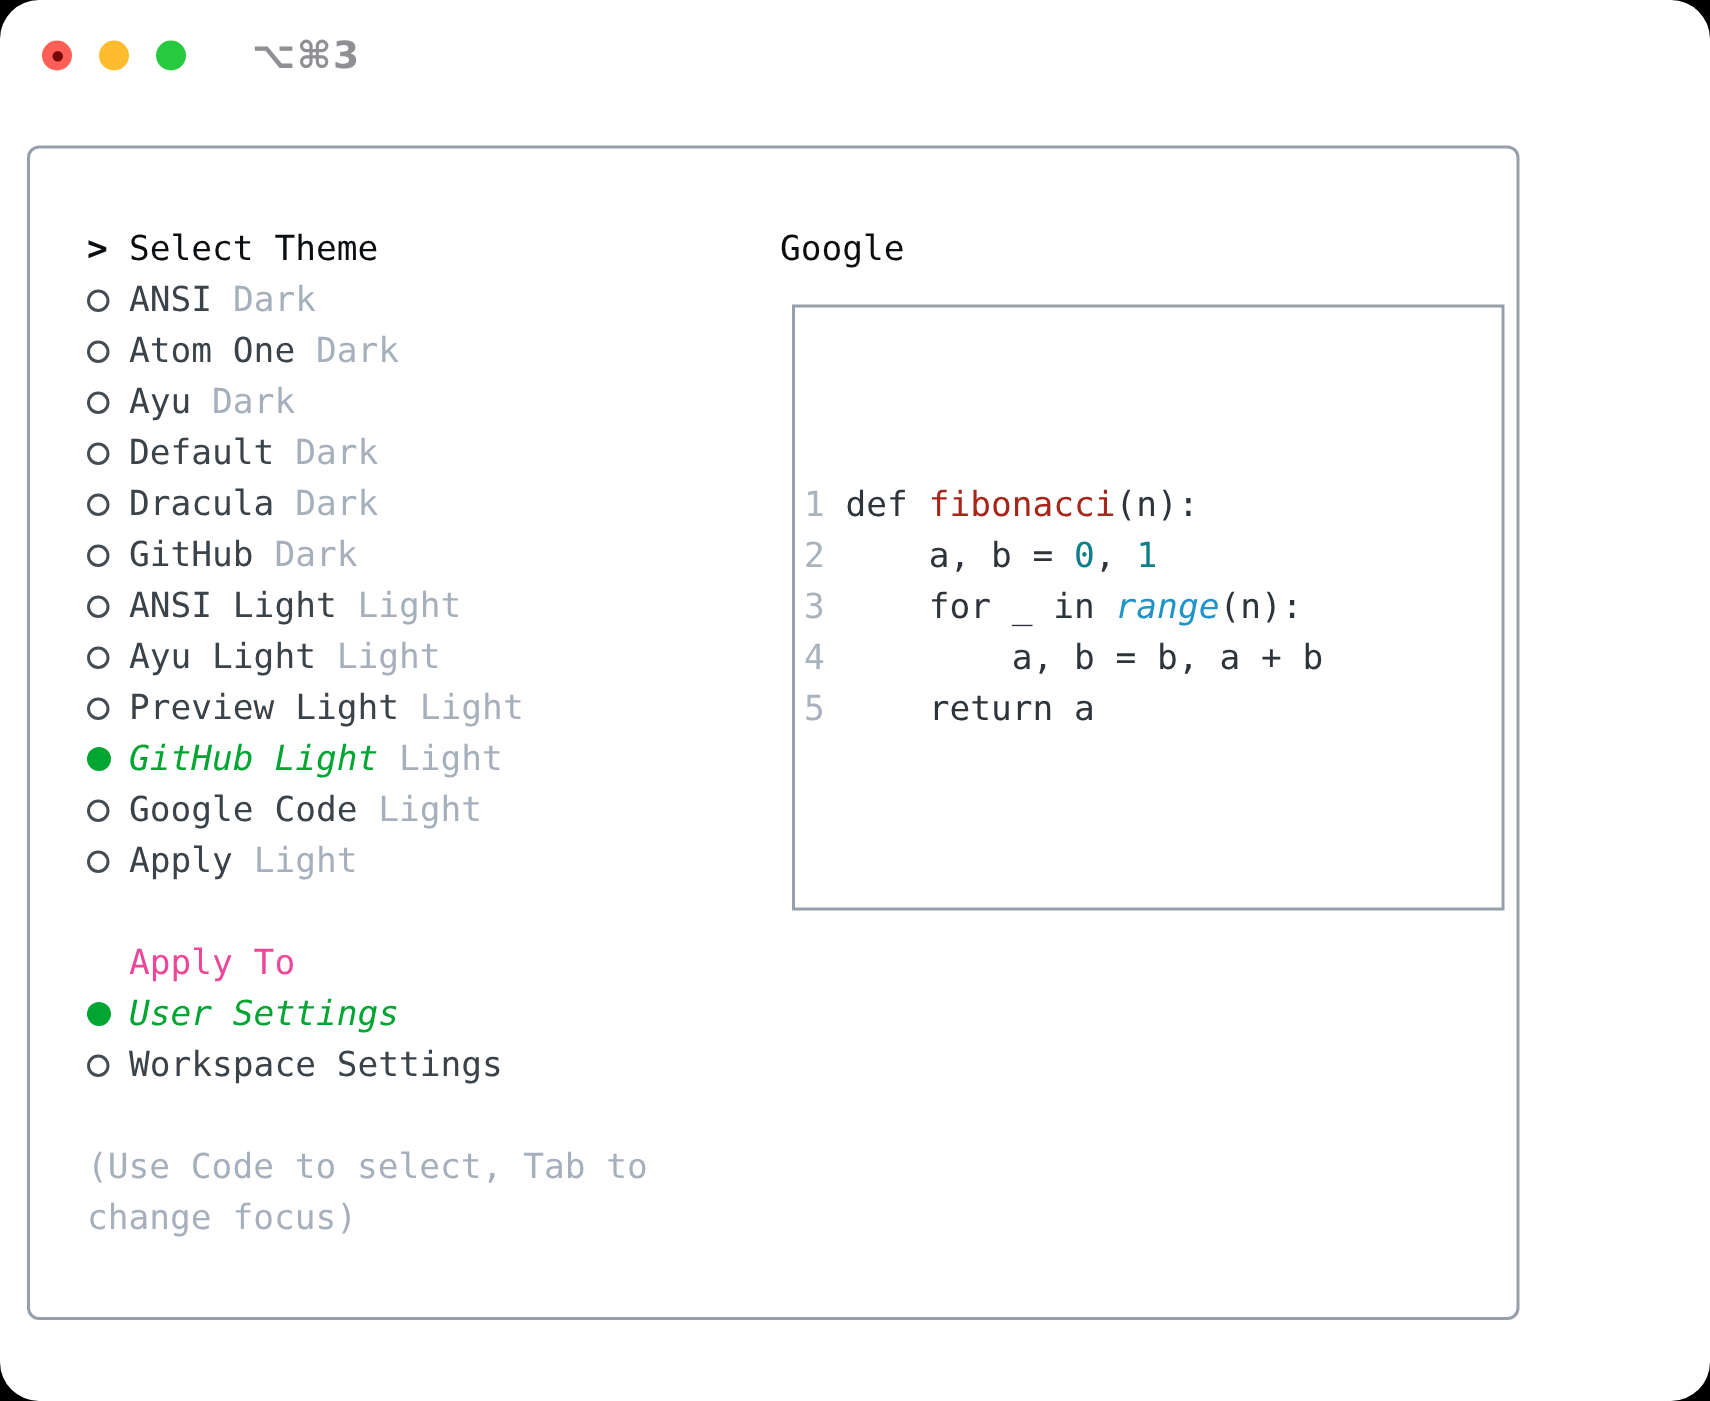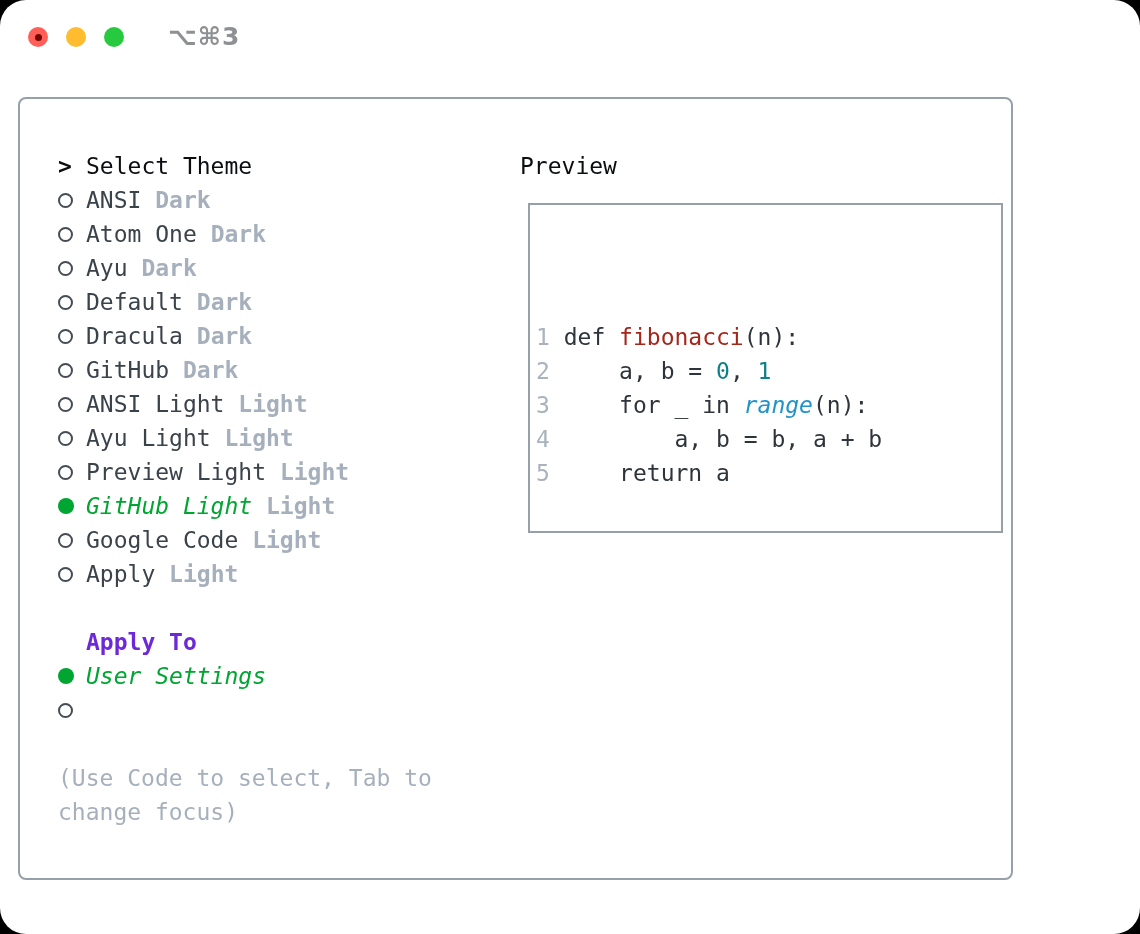--- a/index.html
+++ b/index.html
@@ -31,39 +31,39 @@
     box-sizing:border-box; border:2px solid var(--panel-border,#96a0aa); border-radius:8px;
     display:flex; padding:50px 0 0 38px; font-size:23px;
   }
   .left-col  { width:440px; flex:none; }
   .right-col { flex:1; }
 
   .row { display:flex; align-items:center; height:34px; white-space:pre; }
   .prefix { width:28px; flex:none; display:flex; align-items:center; }
   .cursor { font-weight:bold; color:var(--heading-black,#0b0e11); }
   .h { font-weight:normal; color:var(--heading-black,#0b0e11); }
-  .subh { color:#6d28d9;font-weight:bold; }
+  .subh { color:#ec4899; }
 
   .radio { width:15px; height:15px; box-sizing:border-box;
            border:2.5px solid #454c54; border-radius:50%; }
   .radio.sel { border:none; width:16px; height:16px; background:var(--accent-green,#00a532); }
 
   .t-name { color:var(--text-dark,#3a424a); }
   .row.sel .t-name, .row.sel .t-label { color:var(--accent-green,#00a532);font-style:italic; }
   .t-label { color:var(--text-dark,#3a424a); }
-  .t-variant { color:var(--muted-gray,#a6b0bc);font-weight:bold; }
+  .t-variant { color:var(--muted-gray,#a6b0bc); }
 
   .apply-block { margin-top:34px; }
   .help { margin-top:34px; width:424px; line-height:34px;
           color:var(--muted-gray,#a6b0bc); white-space:pre-wrap; }
 
   
   .preview-title-row { height:34px; line-height:34px; padding-left:22px; }
   .preview-box {
-    margin-top:20px; margin-left:30px; width:475px; height:330px; box-sizing:border-box;
+    margin-top:20px; margin-left:30px; width:475px; height:404px; box-sizing:border-box;
     border:2px solid var(--panel-border,#96a0aa);
     padding:47px 0 0 6px; line-height:34px; white-space:pre; overflow:hidden;
   }
   .pline { height:34px; }
   .blank-line { height:34px; }
   .lnum { color:var(--line-number-gray,#a9b3bd); }
   .tok-plain   { color:var(--code-dark,#2e343b); }
   .tok-func    { color:var(--func-red,#a6261a); }
   .tok-number  { color:var(--number-teal,#0e7f89); }
   .tok-builtin { color:var(--builtin-blue,#2093c8);font-style:italic; }
@@ -103,30 +103,30 @@
           <div class="row"><span class="prefix"><span class="radio"></span></span><span class="t-name">Apply </span><span class="t-variant">Light</span></div>
         </div>
 
       <div class="apply-block">
         <div class="row">
           <span class="prefix"></span>
           <span class="subh">Apply To</span>
         </div>
         <div id="apply-options">
             <div class="row sel"><span class="prefix"><span class="radio sel"></span></span><span class="t-label">User Settings</span></div>
-            <div class="row"><span class="prefix"><span class="radio"></span></span></div>
+            <div class="row"><span class="prefix"><span class="radio"></span></span><span class="t-label">Workspace Settings</span></div>
           </div>
       </div>
 
       <div class="help">(Use Code to select, Tab to change focus)</div>
     </div>
 
     <div class="right-col">
       <div class="preview-title-row">
-        <span class="h">Preview</span>
+        <span class="h">Google</span>
       </div>
       <div class="preview-box">
         <div id="code-lines"><div class="pline"><span class="lnum">1 </span><span class="tok-plain">def </span><span class="tok-func">fibonacci</span><span class="tok-plain">(n):</span></div><div class="pline"><span class="lnum">2 </span><span class="tok-plain">    a, b = </span><span class="tok-number">0</span><span class="tok-plain">, </span><span class="tok-number">1</span></div><div class="pline"><span class="lnum">3 </span><span class="tok-plain">    for _ in </span><span class="tok-builtin">range</span><span class="tok-plain">(n):</span></div><div class="pline"><span class="lnum">4 </span><span class="tok-plain">        a, b = b, a + b</span></div><div class="pline"><span class="lnum">5 </span><span class="tok-plain">    return a</span></div></div>
         <div class="blank-line"></div>
         
       </div>
     </div>
 
   </div>
 </div>

